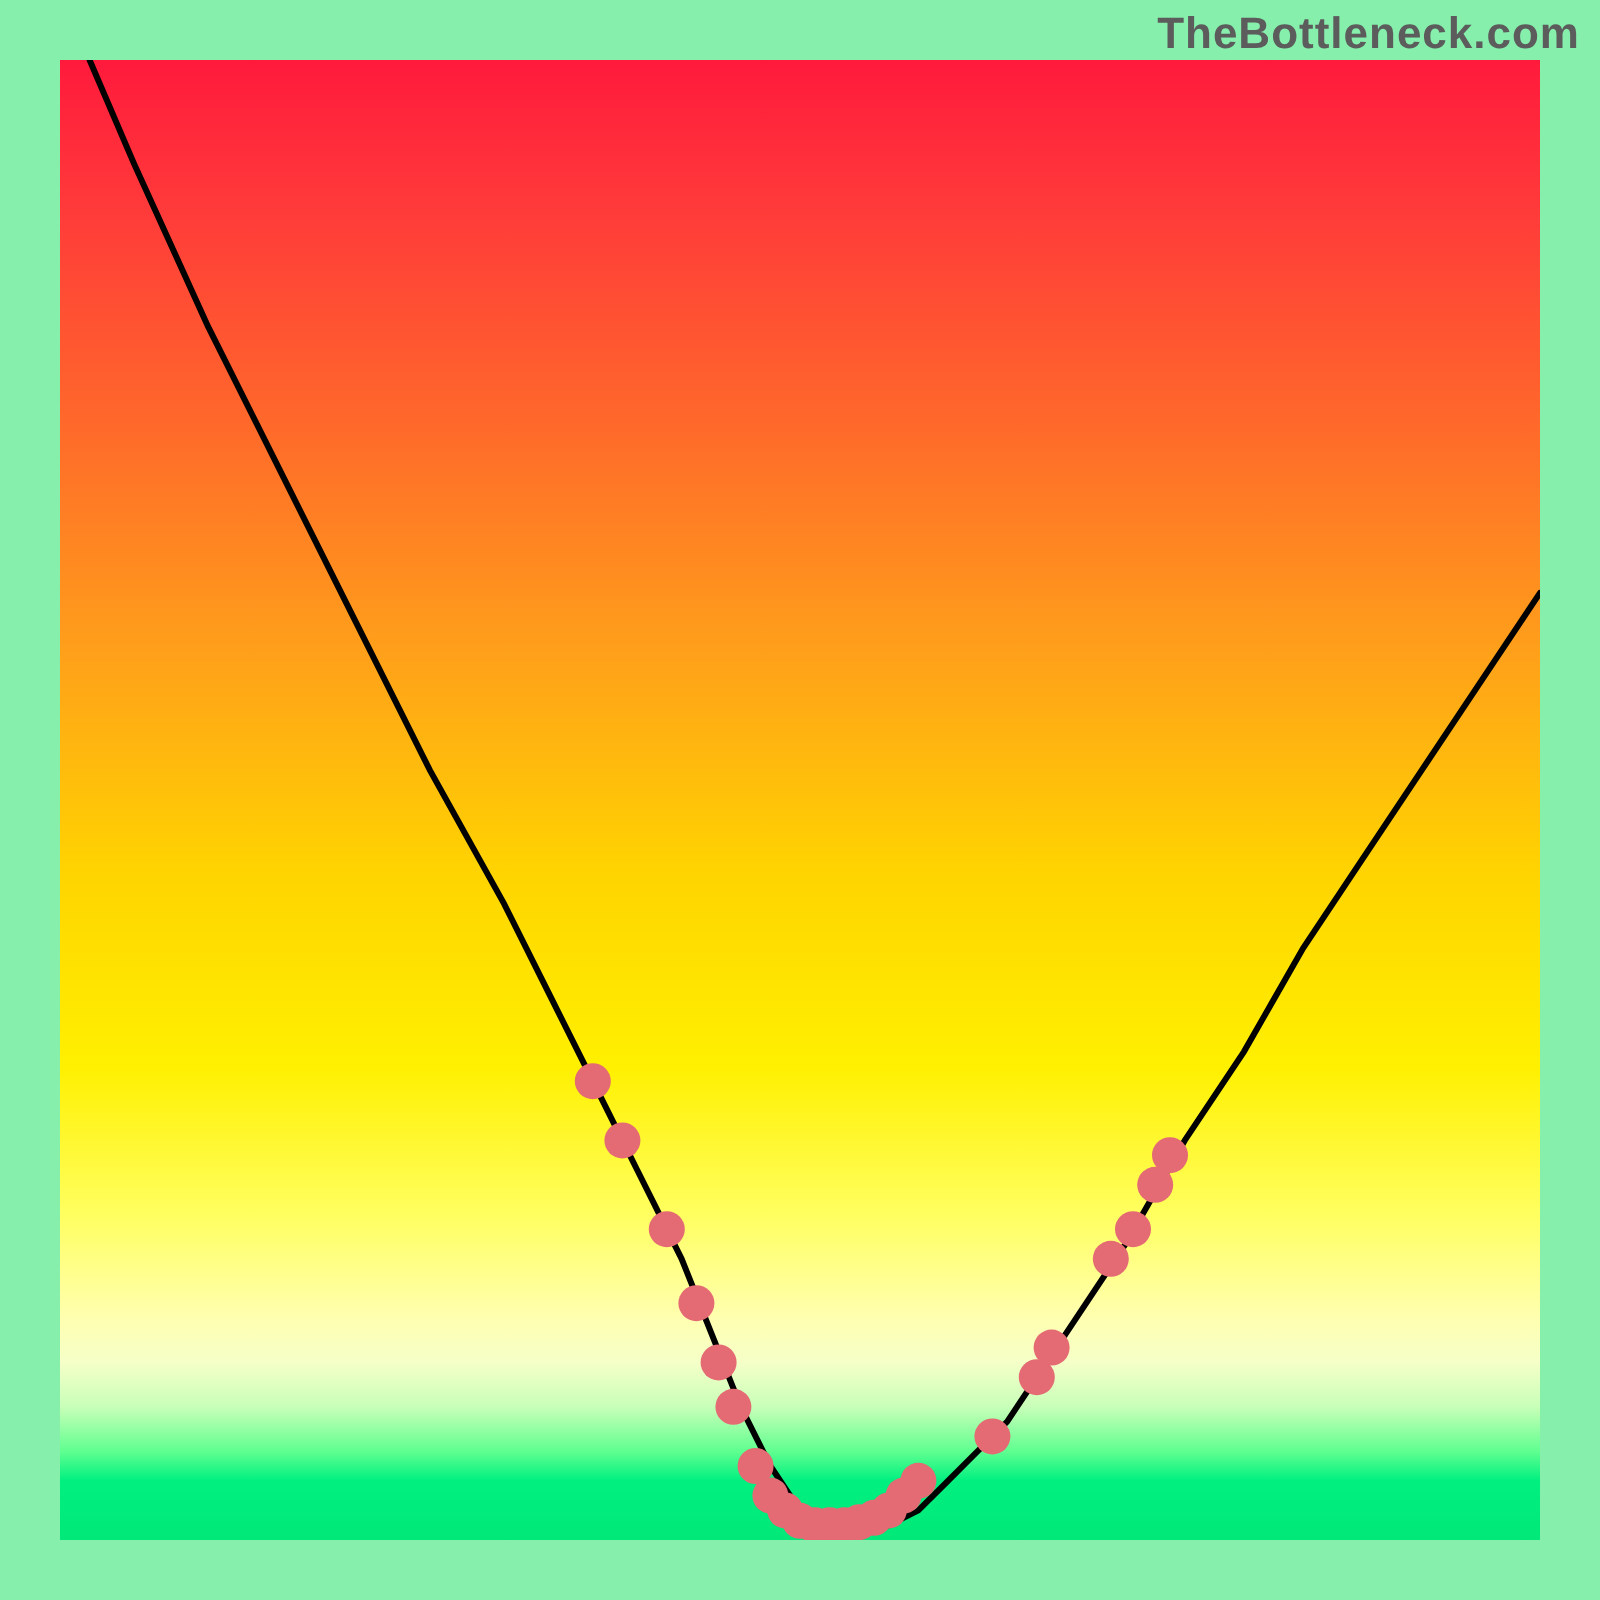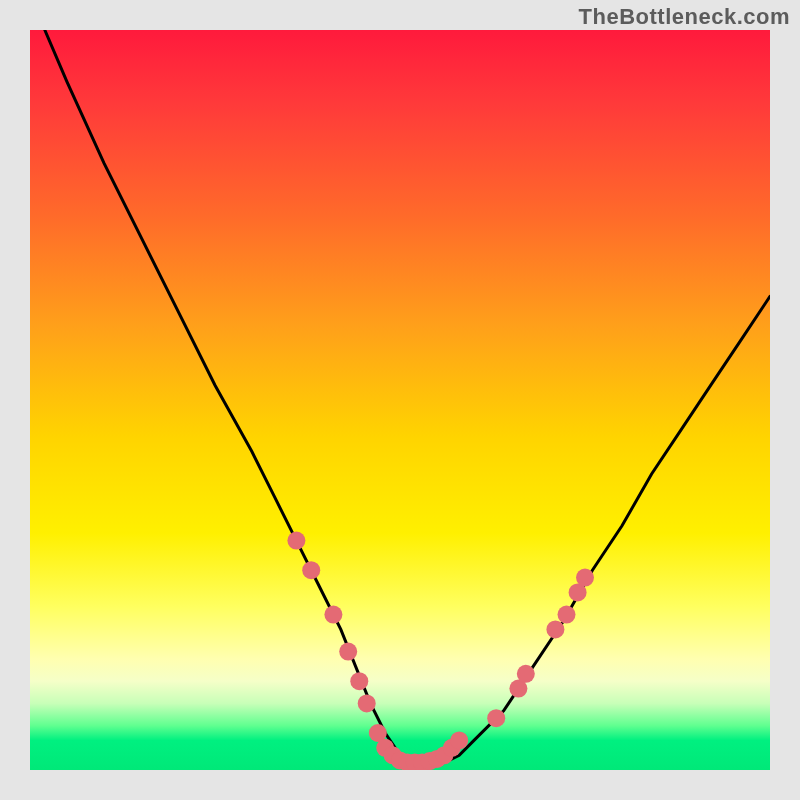--- a/index.html
+++ b/index.html
@@ -7,21 +7,21 @@
     padding: 0;
     width: 800px;
     height: 800px;
     overflow: hidden;
     background: #000;
   }
   .frame {
     position: absolute;
     left: 0; top: 0;
     width: 800px; height: 800px;
-    background: #e5e5e5;
+    background: #86efac;
   }
   .plot-area {
     position: absolute;
     left: 30px;
     top: 30px;
     width: 740px;
     height: 740px;
     background: linear-gradient(to bottom,
       #ff1a3c 0%,
       #ff3a3a 10%,

